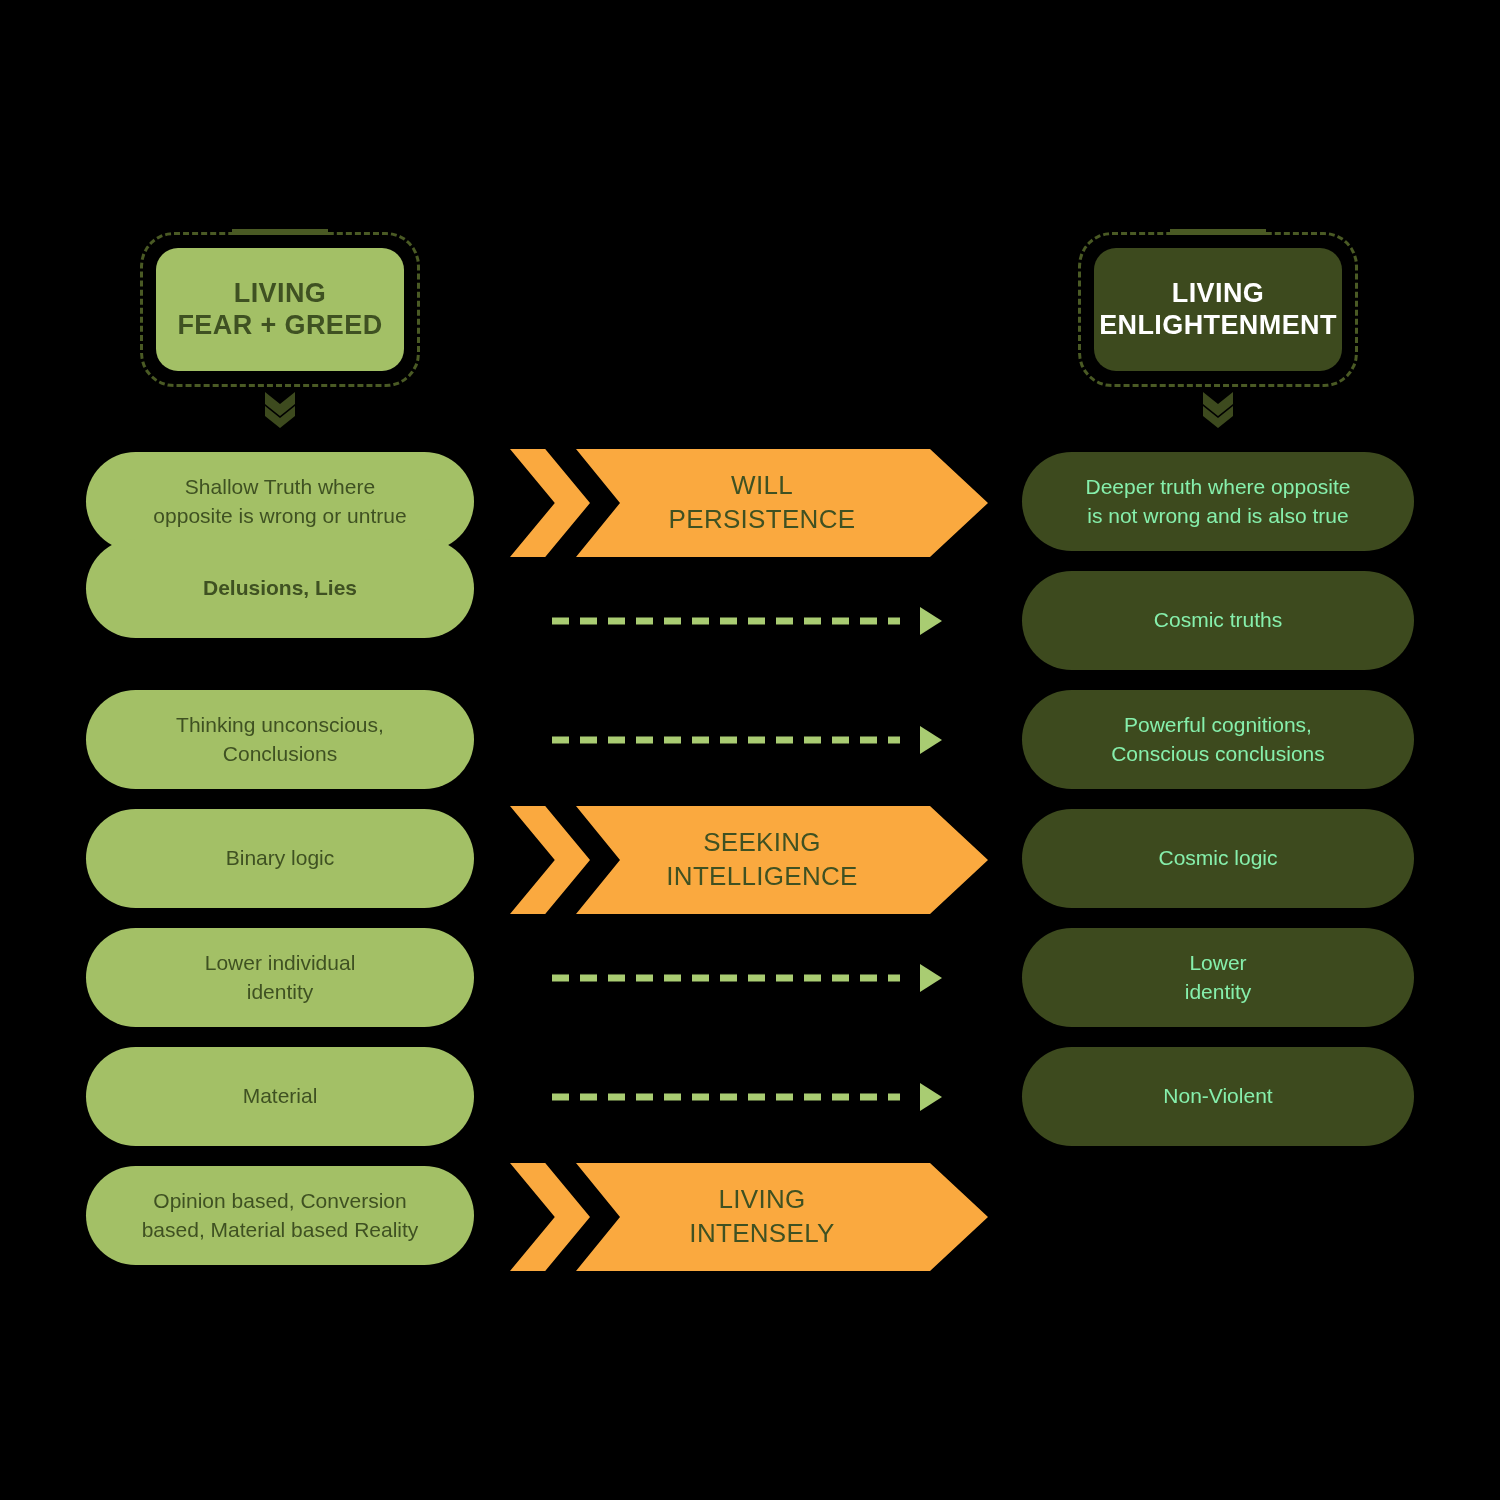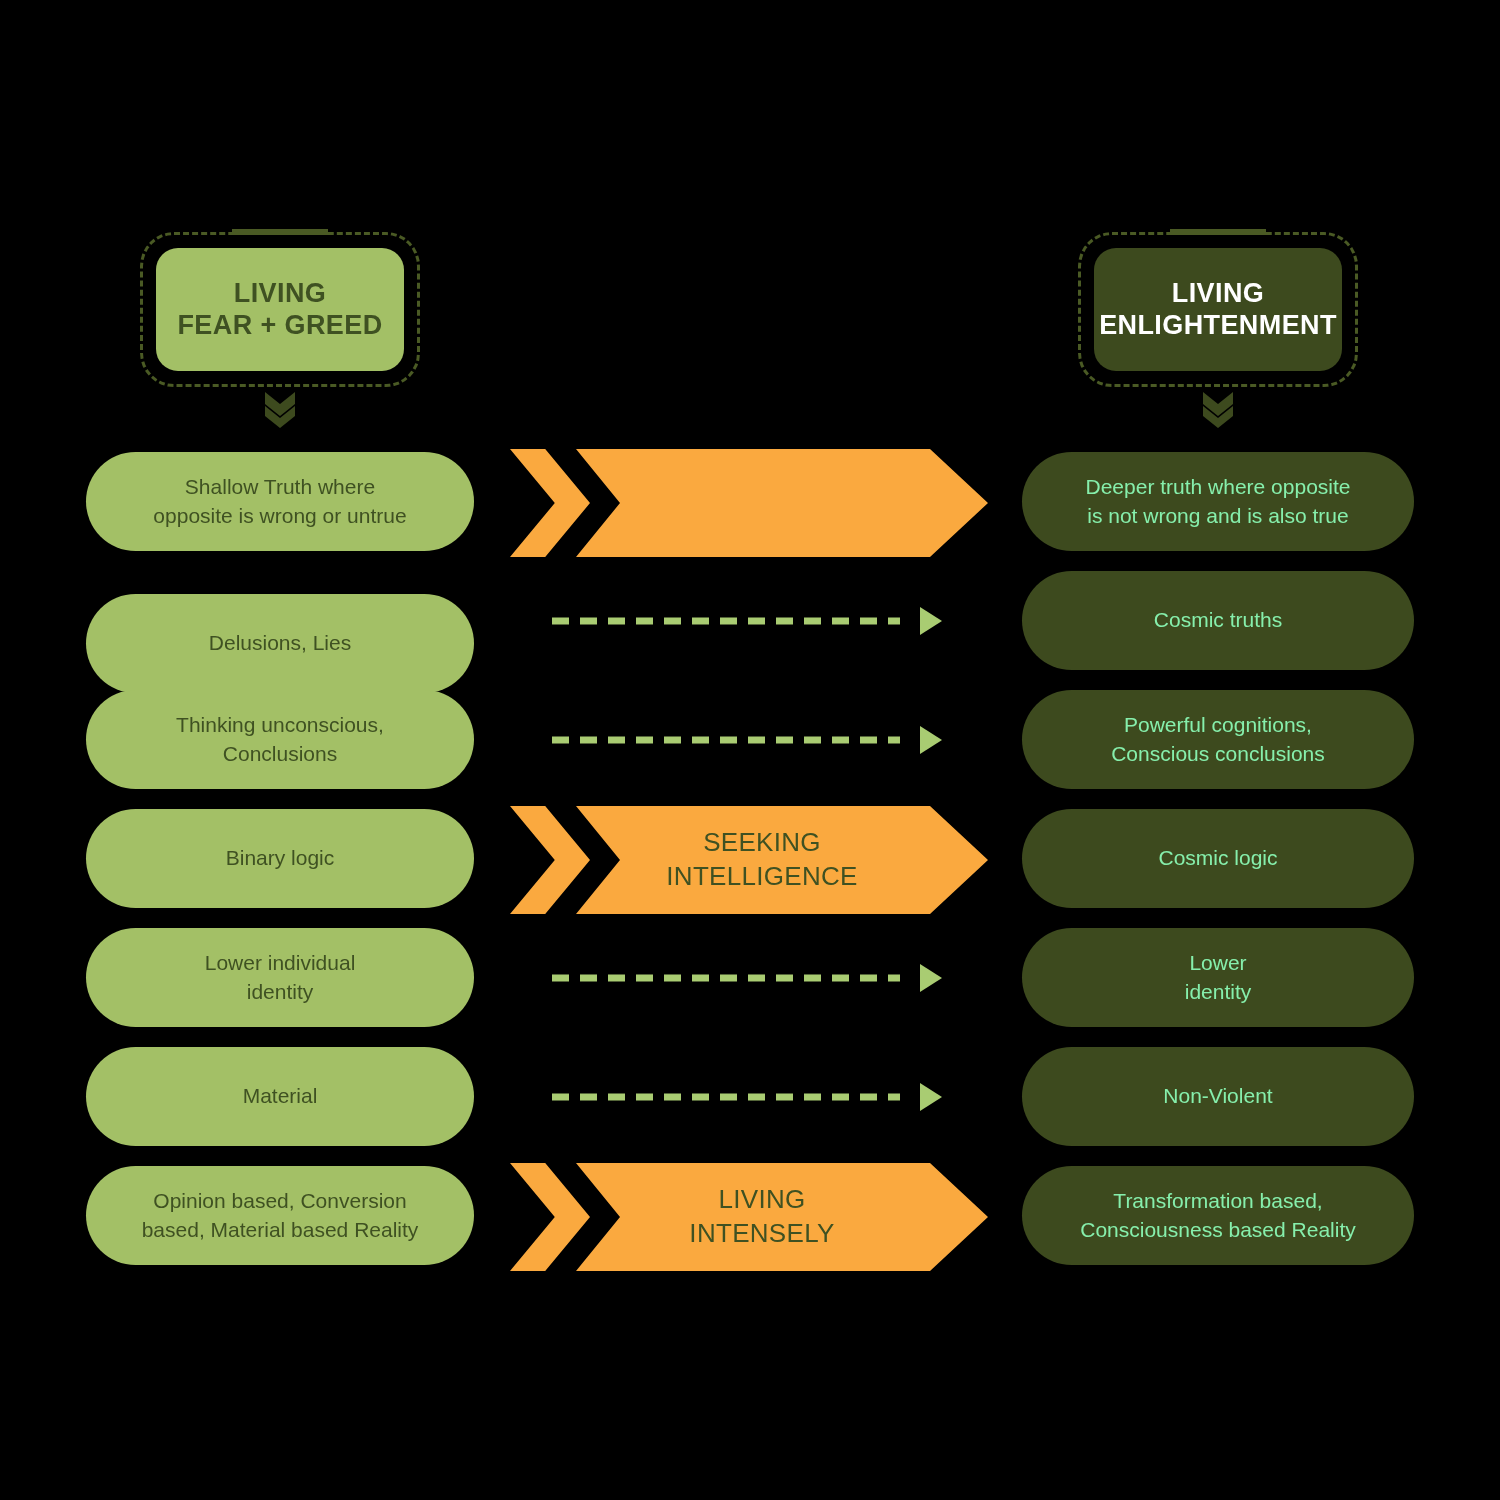--- a/index.html
+++ b/index.html
@@ -118,27 +118,31 @@
       </svg>
   </div>
 
   <div class="pill left" style="top:452px;">
     <span><span>Shallow Truth where</span><br>
     <span>opposite is wrong or untrue</span></span>
   </div>
   <div class="banner" style="top:449px;">
     <div class="chev"></div>
     <div class="body"></div>
+    <div class="label">
+      <span><span>WILL</span><br>
+      <span>PERSISTENCE</span></span>
+    </div>
   </div>
   <div class="pill right" style="top:452px;">
     <span><span>Deeper truth where opposite</span><br>
     <span>is not wrong and is also true</span></span>
   </div>
 
-  <div class="pill left" style="top:594px;">
+  <div class="pill left" style="top:539px;font-weight:bold;">
     <span>Delusions, Lies</span>
   </div>
   <div class="dashline" style="top:613px;">
     <div class="seg"></div>
     <div class="head"></div>
   </div>
   <div class="pill right" style="top:571px;">
     <span>Cosmic truths</span>
   </div>
 
@@ -199,18 +203,14 @@
     <span>based, Material based Reality</span></span>
   </div>
   <div class="banner" style="top:1163px;">
     <div class="chev"></div>
     <div class="body"></div>
     <div class="label">
       <span><span>LIVING</span><br>
       <span>INTENSELY</span></span>
     </div>
   </div>
-  <div class="pill right" style="top:1166px;">
-    <span><span>Transformation based,</span><br>
-    <span>Consciousness based Reality</span></span>
-  </div>
 
 </div>
 
 </body></html>

